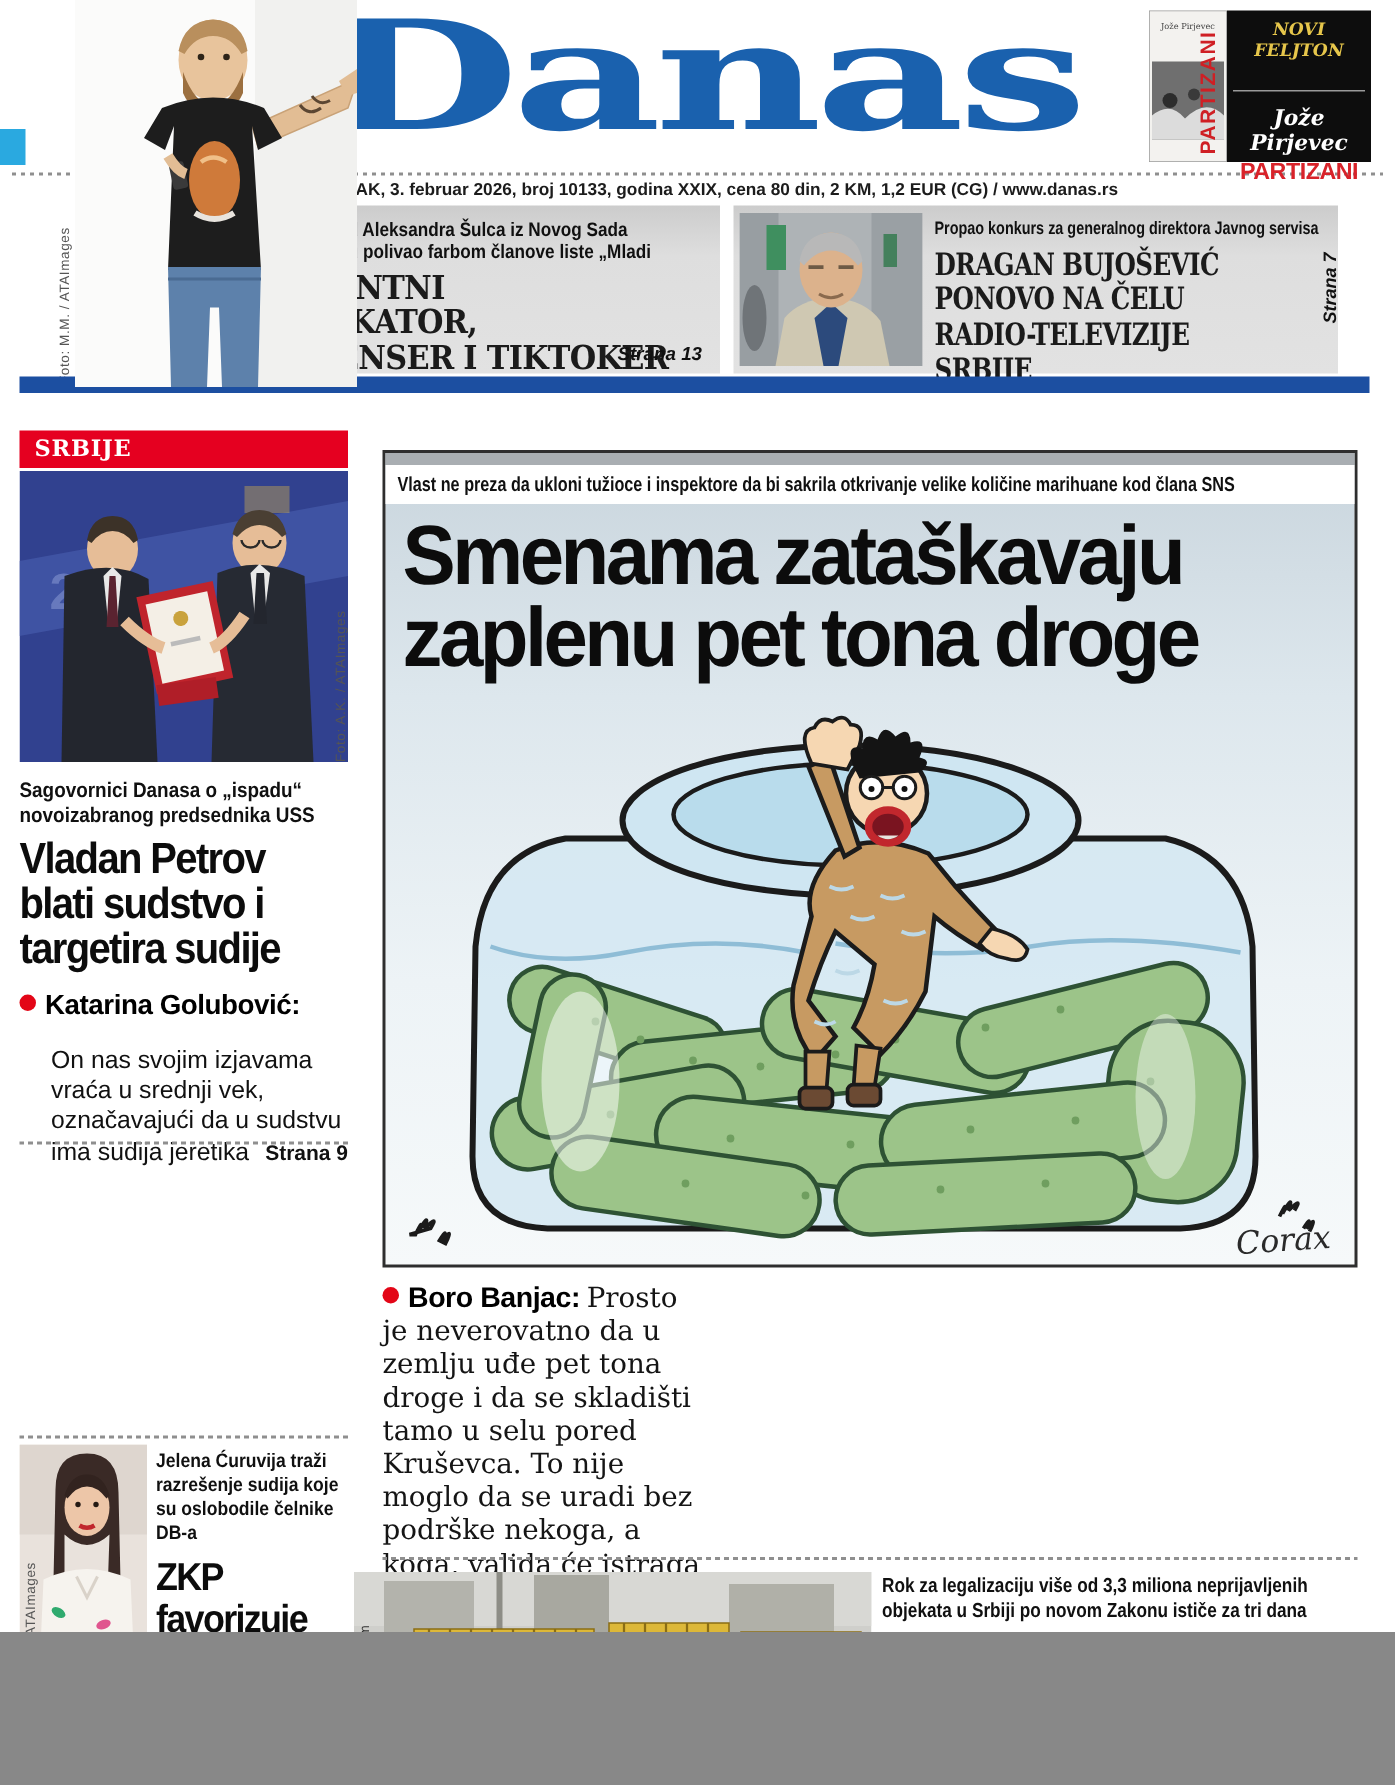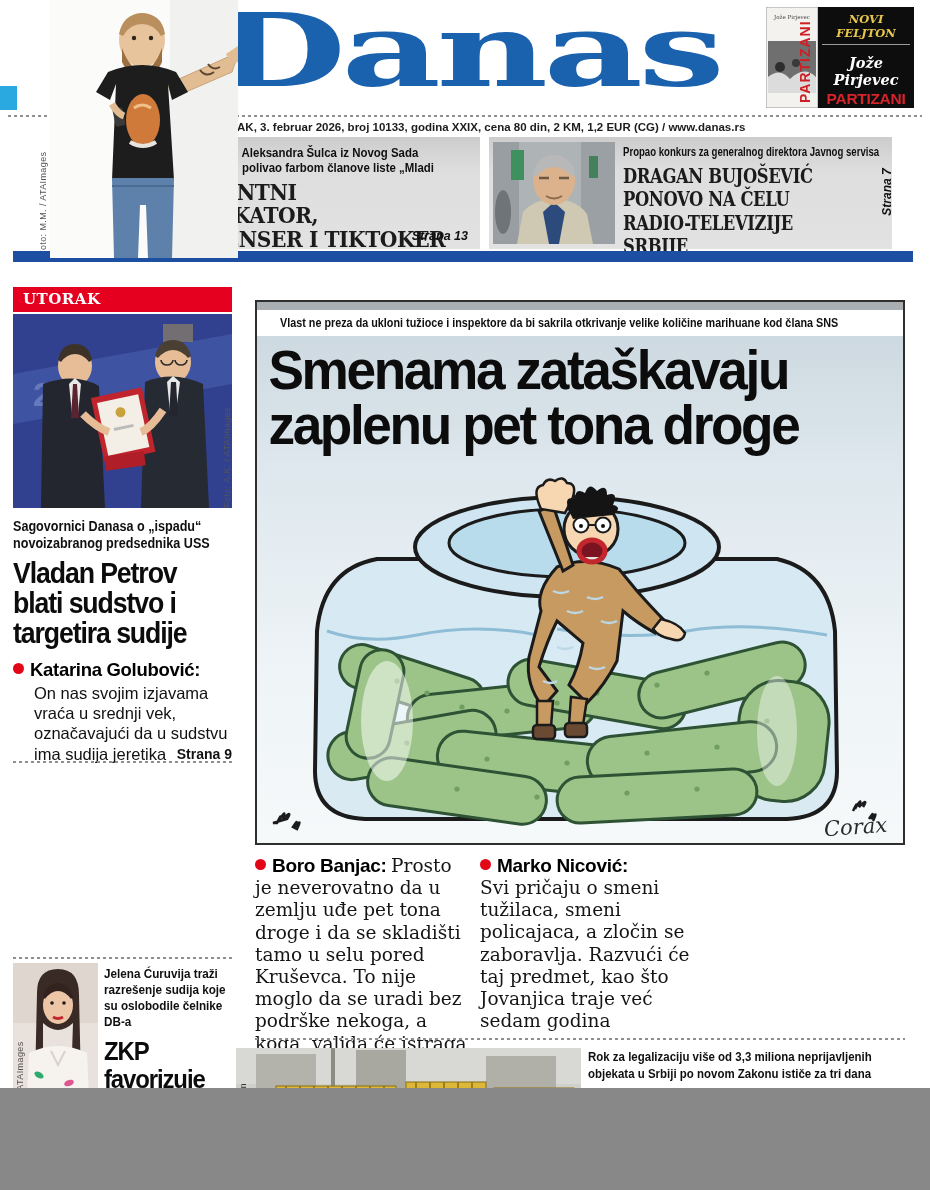--- a/index.html
+++ b/index.html
@@ -77,21 +77,21 @@
       <rect width="52" height="101" fill="#f3f2ef" stroke="#9a9a9a"></rect>
       <rect x="2" y="34" width="48" height="52" fill="#6f6f6f"></rect>
       <path d="M2,70 q12,-10 22,2 q14,-14 26,-2 L50,86 L2,86 Z" fill="#dcdcdc"></path>
       <circle cx="14" cy="60" r="5" fill="#2c2c2c"></circle>
         <circle cx="30" cy="56" r="4" fill="#3a3a3a"></circle>
       <text x="26" y="12" text-anchor="middle" font-size="5.5" fill="#444" font-family="DejaVu Serif,serif">Jože Pirjevec</text>
       <text transform="rotate(-90 44 96) " x="44" y="96" font-size="14" font-weight="bold" fill="#cf1f24" font-family="Liberation Sans,sans-serif" letter-spacing="1">PARTIZANI</text>
     </svg>
     <div style="flex:1;background:#0d0d0d;color:#fff;text-align:center;padding:5px 4px 4px;">
       <div style="color:#e6c64b;font-family:'DejaVu Serif',serif;font-style:italic;font-weight:bold;
-                  font-size:11.5px;border-bottom:1px solid #9a9a9a;padding-bottom:4px;">NOVI FELJTON</div>
+                  font-size:11.5px;border-bottom:1px solid #9a9a9a;padding-bottom:20px;">NOVI FELJTON</div>
       <div style="font-family:'DejaVu Serif',serif;font-style:italic;font-weight:bold;
                   font-size:14.5px;margin-top:9px;">Jože Pirjevec</div>
       <div style="color:#d8232a;font-weight:bold;font-size:15.5px;letter-spacing:-.3px;margin-top:2px;">PARTIZANI</div>
       <div style="font-weight:bold;font-size:19px;margin-top:20px;">Str. 29</div>
     </div>
   </div>
 
   <div class="abs graybox" style="left:135px;top:137px;width:345px;height:112px;">
     <div class="kick sqz s88" style="position:absolute;left:18px;top:8px;width:325px;font-size:13px;">Još jedan ispad Aleksandra Šulca iz Novog Sada koji je u nedelju polivao farbom članove liste „Mladi Kula“</div>
     <div class="hl-slab sqz s92" style="position:absolute;left:18px;top:44px;width:325px;font-size:22px;
@@ -118,21 +118,21 @@
     <div class="kick sqz s80" style="position:absolute;left:134px;top:8px;width:255px;font-size:12px;white-space:nowrap;">Propao konkurs za generalnog direktora Javnog servisa</div>
     <div class="hl-slab sqz s80" style="position:absolute;left:134px;top:28px;width:255px;font-size:20.5px;
                 line-height:1.14;letter-spacing:-.5px;">DRAGAN BUJOŠEVIĆ PONOVO NA ČELU RADIO-TELEVIZIJE SRBIJE</div>
     <div class="pref" style="position:absolute;right:-18px;top:48px;font-size:12px;transform:rotate(-90deg);">Strana 7</div>
   </div>
 
   <div class="abs" style="left:13px;top:251px;width:900px;height:11px;background:#1c4fa1;z-index:2;"></div>
 
   <div class="abs" style="left:13px;top:287px;width:209px;height:25px;background:#e50020;color:#fff;
               font-family:'DejaVu Serif',serif;font-weight:bold;font-size:15px;
-              line-height:25px;padding-left:10px;letter-spacing:.5px;">UTORAK</div>
+              line-height:25px;padding-left:10px;letter-spacing:.5px;">SRBIJE</div>
 
   <svg class="abs" style="left:13px;top:314px;width:219px;height:194px;" viewBox="0 0 219 194">
     <rect width="219" height="194" fill="#31418f"></rect>
     <path d="M0,60 L219,20 L219,70 L0,110 Z" fill="#4458a8" opacity=".8"></path>
     <text x="20" y="92" font-size="34" fill="#8fa0d8" opacity=".5" font-family="Liberation Sans,sans-serif" font-weight="bold">20..</text>
     <path d="M150,10 l30,0 l0,18 l-30,0 Z" fill="#f0c23c" opacity=".35"></path>
 
     <ellipse cx="62" cy="52" rx="17" ry="20" fill="#e6bd97"></ellipse>
     <path d="M45,46 q3,-16 17,-16 q14,0 17,16 l-3,2 q-6,-8 -14,-8 q-8,0 -14,8 Z" fill="#3c3228"></path>
     <path d="M30,70 Q62,58 86,72 L92,194 L28,194 Z" fill="#23262e"></path>
@@ -156,21 +156,21 @@
     <path d="M70,100 q14,14 26,18" stroke="#e6bd97" stroke-width="8" fill="none"></path>
     <path d="M150,96 q-12,18 -22,22" stroke="#e6bd97" stroke-width="8" fill="none"></path>
   </svg>
   <div class="vcredit" style="left:222px;top:412px;height:96px;">Foto: A.K. / ATAImages</div>
 
   <div class="abs" style="left:13px;top:518px;width:219px;">
     <div class="kick sqz s90" style="font-size:14px;">Sagovornici Danasa o „ispadu“ novoizabranog predsednika USS</div>
     <div class="hl-sans sqz s92" style="font-size:29px;line-height:1.04;letter-spacing:-1.2px;margin-top:7px;">Vladan Petrov blati sudstvo i targetira sudije</div>
     <div style="margin-top:10px;">
       <span class="qdot"></span><span class="qname" style="font-size:18.5px;">Katarina Golubović:</span>
-      <div style="padding-left:21px;margin-top:2px;">
+      <div style="padding-left:21px;margin-top:16px;">
         <span style="font-size:16.5px;line-height:1.24;color:#111;">On nas svojim izjavama vraća u srednji vek, označavajući da u sudstvu ima sudija jeretika</span>
         <span class="pref" style="font-style:normal;font-size:14px;float:right;margin-top:2px;text-align:center;">Strana 9</span>
       </div>
     </div>
   </div>
   <div class="abs dotline" style="left:13px;top:761px;width:219px;"></div>
 
   <div class="abs dotline" style="left:13px;top:957px;width:219px;"></div>
 
   <svg class="abs" style="left:13px;top:963px;width:85px;height:227px;" viewBox="0 0 85 227">
@@ -200,21 +200,21 @@
   <div class="vcredit" style="left:15px;top:1028px;height:158px;">Foto: Marija Mlađen / ATAImages</div>
   <div class="abs" style="left:104px;top:966px;width:131px;">
     <div class="kick sqz s90" style="font-size:13px;line-height:1.24;">Jelena Ćuruvija traži razrešenje sudija koje su oslobodile čelnike DB-a</div>
     <div class="hl-sans sqz s92" style="font-size:26px;line-height:1.07;letter-spacing:-1.2px;margin-top:8px;">ZKP favorizuje okrivljene u slučaju „Ćuruvija“</div>
     <div class="pref" style="font-style:normal;font-size:15px;text-align:right;margin-top:10px;">Strana 8</div>
   </div>
 
   <div class="abs" style="left:255px;top:300px;width:650px;height:545px;border:2px solid #2e2e2e;box-sizing:border-box;
               background:linear-gradient(180deg,#c9d5dd 0%,#dde7ed 30%,#edf3f6 65%,#f6f9fa 100%);">
     <div style="height:8px;background:#a9aeb2;"></div>
-    <div style="height:26px;background:#fff;overflow:hidden;padding-left:15px;">
+    <div style="height:26px;background:#fff;overflow:hidden;">
       <div class="kick sqz s80" style="font-size:13.5px;line-height:26px;padding-left:10px;white-space:nowrap;">Vlast ne preza da ukloni tužioce i inspektore da bi sakrila otkrivanje velike količine marihuane kod člana SNS</div>
     </div>
     <div class="hl-sans sqz s95" style="font-size:56px;line-height:.99;letter-spacing:-2.5px;padding:6px 12px 0;">Smenama zataškavaju zaplenu pet tona droge</div>
 
     <svg style="position:absolute;left:0;bottom:0;width:646px;height:372px;" viewBox="0 0 646 372">
 
       <path d="M120,88 Q66,98 60,160 L58,300 Q58,346 108,348 L530,348 Q580,346 580,300 L578,160 Q572,100 520,88 Z" fill="#d3e7f2" fill-opacity=".85" stroke="#1b1b1b" stroke-width="4"></path>
 
       <ellipse cx="310" cy="76" rx="152" ry="50" fill="#cfe6f2" stroke="#1b1b1b" stroke-width="4"></ellipse>
       <ellipse cx="310" cy="72" rx="118" ry="34" fill="#b9dcec" stroke="#1b1b1b" stroke-width="3"></ellipse>
@@ -288,24 +288,20 @@
       <path d="M596,340 q6,-12 2,-2 q8,-14 4,-2 q10,-10 4,0 M612,348 q6,-10 2,0 q8,-10 2,2" fill="none" stroke="#1b1b1b" stroke-width="2.5"></path>
     </svg>
     <div style="position:absolute;right:16px;bottom:4px;font-family:'DejaVu Serif',serif;
                 font-style:italic;font-size:21px;color:#2a2a2a;transform:rotate(-4deg);">Corax</div>
   </div>
 
   <div class="qcol" style="left:255px;width:216px;">
     <span class="qdot"></span><span class="qname">Boro Banjac:</span>
     <span class="qtext">Prosto je neverovatno da u zemlju uđe pet tona droge i da se skladišti tamo u selu pored Kruševca. To nije moglo da se uradi bez podrške nekoga, a koga, valjda će istraga pokazati</span>
   </div>
-  <div class="qcol" style="left:480px;width:212px;">
-    <span class="qdot"></span><span class="qname">Marko Nicović:</span>
-    <div class="qtext">Svi pričaju o smeni tužilaca, smeni policajaca, a zločin se zaboravlja. Razvući će taj predmet, kao što Jovanjica traje već sedam godina</div>
-  </div>
   <div class="abs dotline" style="left:255px;top:1038px;width:650px;"></div>
 
   <svg class="abs" style="left:236px;top:1048px;width:345px;height:142px;" viewBox="0 0 345 142">
     <rect width="345" height="142" fill="#cfcfcb"></rect>
     <rect x="0" y="0" width="345" height="36" fill="#d8d8d4"></rect>
     <rect x="20" y="6" width="60" height="40" fill="#b3b3ac"></rect>
     <rect x="120" y="2" width="50" height="44" fill="#a8a8a0"></rect>
     <rect x="250" y="8" width="70" height="38" fill="#b0b0a8"></rect>
     <rect x="95" y="0" width="4" height="50" fill="#8d8d86"></rect>
 

